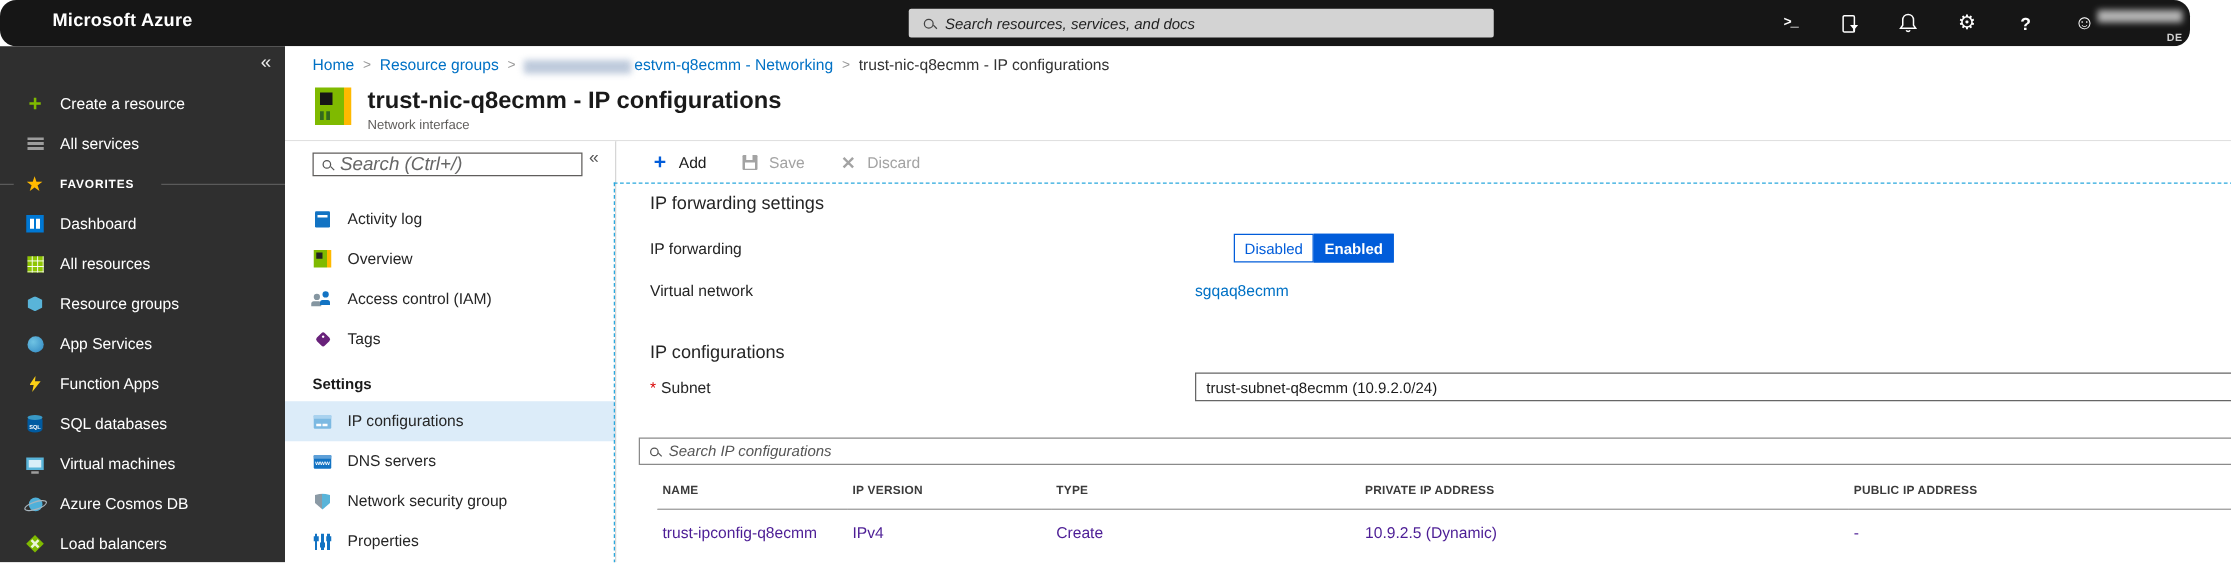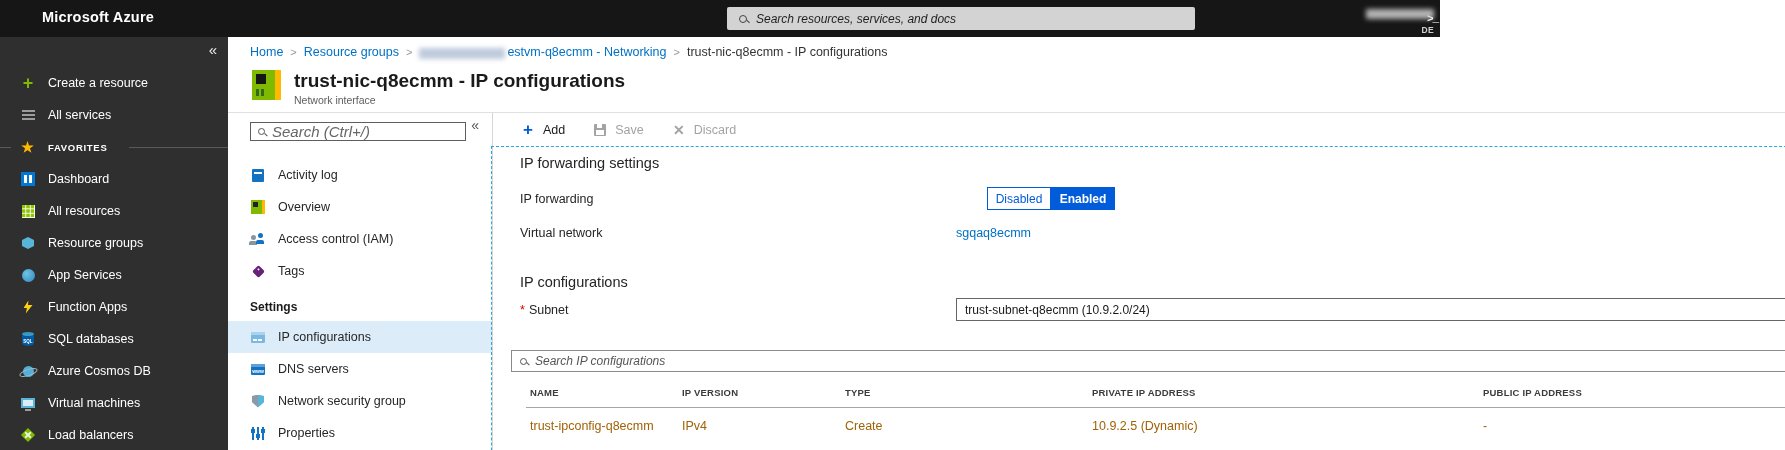--- a/index.html
+++ b/index.html
@@ -1,21 +1,21 @@
 <!DOCTYPE html>
 <html><head>
 <meta charset="utf-8">
 <style>
   * { box-sizing: border-box; }
   html, body { margin: 0; padding: 0; overflow: hidden; }
   body { font-family: "Liberation Sans", sans-serif; background: #fff; }
   .screen { position: relative; width: 1785px; height: 450px; overflow: hidden; background: #fff; }
 
   
-  .topbar { position: absolute; left: 0; top: 0; width: 1440px; height: 37px; background: #161616; color: #fff; }
+  .topbar { position: absolute; left: 0; top: 0; width: 1752px; height: 37px; background: #161616; color: #fff; border-radius: 13px; }
   .brand { position: absolute; left: 42px; top: 9px; font-size: 14.5px; font-weight: bold; letter-spacing: 0.2px; }
   .tb-search { position: absolute; left: 727px; top: 7px; width: 468px; height: 23px; background: #d3d3d3; border-radius: 2px; display: flex; align-items: center; padding-left: 12px; gap: 9px; cursor: text; }
   .tb-search .ph { font-style: italic; font-size: 12px; color: #1f1f1f; }
   .mag { width: 8px; height: 8px; border: 1.3px solid #444; border-radius: 50%; position: relative; flex: none; }
   .mag::after { content: ""; position: absolute; width: 4px; height: 1.3px; background: #444; transform: rotate(45deg); right: -3.5px; bottom: -1px; }
   .tb-icons { position: absolute; left: 1424px; top: 0; height: 37px; display: flex; align-items: center; gap: 30px; }
   .tb-ic { width: 17px; height: 18px; display: flex; align-items: center; justify-content: center; color: #fff; cursor: pointer; }
   .cloudshell { font-family: "Liberation Mono", monospace; font-size: 11px; font-weight: bold; letter-spacing: -1px; }
   .glyph-ic { font-size: 16px; line-height: 1; }
   .help-ic { font-size: 14px; font-weight: bold; }
@@ -128,21 +128,21 @@
   .vnet-link { color: #0071c5; font-size: 12.5px; cursor: pointer; }
 
   .subnet-row { margin-top: 8px; }
   .subnet-select { flex: 1; height: 23px; border: 1px solid #666; display: flex; align-items: center; padding-left: 8px; font-size: 12px; color: #1a1a1a; background: #fff; cursor: pointer; }
 
   .ipc-search { margin: 29px 0 0 -9px; height: 22px; border: 1px solid #8a8a8a; display: flex; align-items: center; gap: 8px; padding-left: 8px; background: #fff; cursor: text; }
   .ipc-search .ph { font-style: italic; font-size: 12px; color: #555; }
 
   .ipc-table { width: 100%; border-collapse: collapse; margin-left: 6px; }
   .ipc-table th { text-align: left; font-size: 9.5px; font-weight: bold; color: #3b3b3b; letter-spacing: 0.2px; padding: 15px 0 9px 4px; border-bottom: 1px solid #a6a6a6; }
-  .ipc-table td { font-size: 12.5px; color: #a16207; padding: 11px 0 10px 4px; }
+  .ipc-table td { font-size: 12.5px; color: #4c1d95; padding: 11px 0 10px 4px; }
   .c1 { width: 152px; } .c2 { width: 163px; } .c3 { width: 247px; } .c4 { width: 391px; }
 </style>
 </head>
 <body>
 
 <div class="screen">
 
   <div class="topbar">
     <div class="brand">Microsoft Azure</div>
     <div class="tb-search">
@@ -226,29 +226,29 @@
         <span>Function Apps</span>
       </div>
       <div class="nav-item">
         <span class="icon">
             <span class="i-sql"></span>
           </span>
         <span>SQL databases</span>
       </div>
       <div class="nav-item">
         <span class="icon">
+            <span class="i-vm"></span>
+          </span>
+        <span>Virtual machines</span>
+      </div>
+      <div class="nav-item">
+        <span class="icon">
             <span class="i-cosmos"></span>
           </span>
         <span>Azure Cosmos DB</span>
-      </div>
-      <div class="nav-item">
-        <span class="icon">
-            <span class="i-vm"></span>
-          </span>
-        <span>Virtual machines</span>
       </div>
       <div class="nav-item">
         <span class="icon">
             <span class="i-lb"></span>
           </span>
         <span>Load balancers</span>
       </div>
     </div>
   </div>
 

